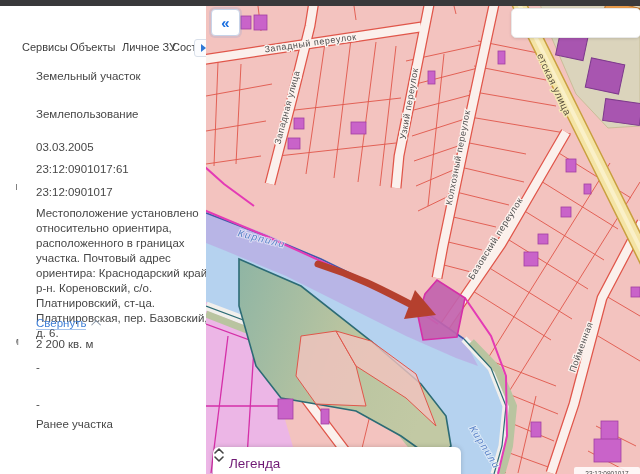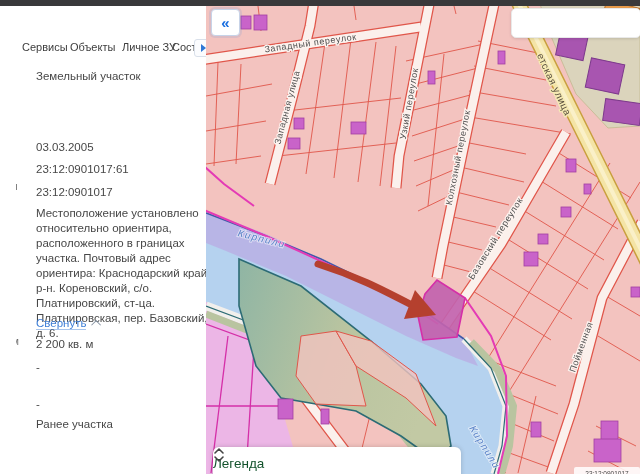--- a/index.html
+++ b/index.html
@@ -30,21 +30,21 @@
   .street-label{font-size:9px;fill:#4f4f4f;letter-spacing:.6px;paint-order:stroke;stroke:#fdf3ef;stroke-width:2.6px;}
   .street-label.on-yellow{fill:#5c5140;font-size:10px;stroke:#f6eab4;}
   .river-label{font-size:10px;font-style:italic;fill:#5b83c8;letter-spacing:1.4px;paint-order:stroke;stroke:rgba(255,255,255,.55);stroke-width:2px;}
   .collapse-btn{position:absolute;left:5px;top:3px;width:27px;height:25px;background:#fff;border:1px solid #c7d3e8;
                 border-radius:4px;box-shadow:0 0 0 2px rgba(90,140,220,.15);color:#1a6fe0;font-size:15px;font-weight:bold;
                 display:flex;align-items:center;justify-content:center;cursor:pointer;}
   .white-box{position:absolute;left:305px;top:2px;width:128px;height:28px;background:#fff;border:1px solid #e9e9e9;
              border-radius:5px;box-shadow:0 1px 3px rgba(0,0,0,.12);}
   .legend-bar{position:absolute;left:7px;top:441px;width:248px;height:33px;background:#fff;border-radius:6px 6px 0 0;
               box-shadow:0 0 5px rgba(0,0,0,.18);display:flex;align-items:center;cursor:pointer;}
-  .legend-title{font-size:13.5px;color:#14532d;margin-left:0;}
+  .legend-title{font-size:13.5px;color:#701a75;margin-left:16px;}
   .legend-unfold{margin-left:auto;margin-right:14px;}
   .quarter-chip{position:absolute;left:368px;top:461px;width:66px;height:13px;background:rgba(255,255,255,.85);
                 border-radius:2px;font-size:6.5px;color:#444;text-align:center;line-height:13px;overflow:hidden;}
 </style>
 </head>
 <body>
 
 <div class="topbar"></div>
 
 <div class="panel">
@@ -57,20 +57,21 @@
         <span class="tri-right"></span>
       </span>
     <span class="menu-item" style="left:197px;width:8px;overflow:hidden;display:inline-block">Г</span>
   </div>
 
   <div class="rows">
     <span class="clip-letter" style="top:161px">н</span>
     <span class="clip-letter" style="top:316px">м</span>
 
     <div class="row" style="top:50px">Земельный участок</div>
+    <div class="row" style="top:88px">Землепользование</div>
     <div class="row" style="top:121px">03.03.2005</div>
     <div class="row" style="top:143px">23:12:0901017:61</div>
     <div class="row" style="top:166px">23:12:0901017</div>
 
     <div class="addr">Местоположение установлено относительно ориентира, расположенного в границах участка. Почтовый адрес ориентира: Краснодарский край, р-н. Кореновский, с/о. Платнировский, ст-ца. Платнировская, пер. Базовский, д. 6.</div>
     <div class="row" style="top:297px">
       <span class="link">Свернуть</span><span class="chev-up"></span>
     </div>
 
     <div class="row" style="top:318px">2 200 кв. м</div>

